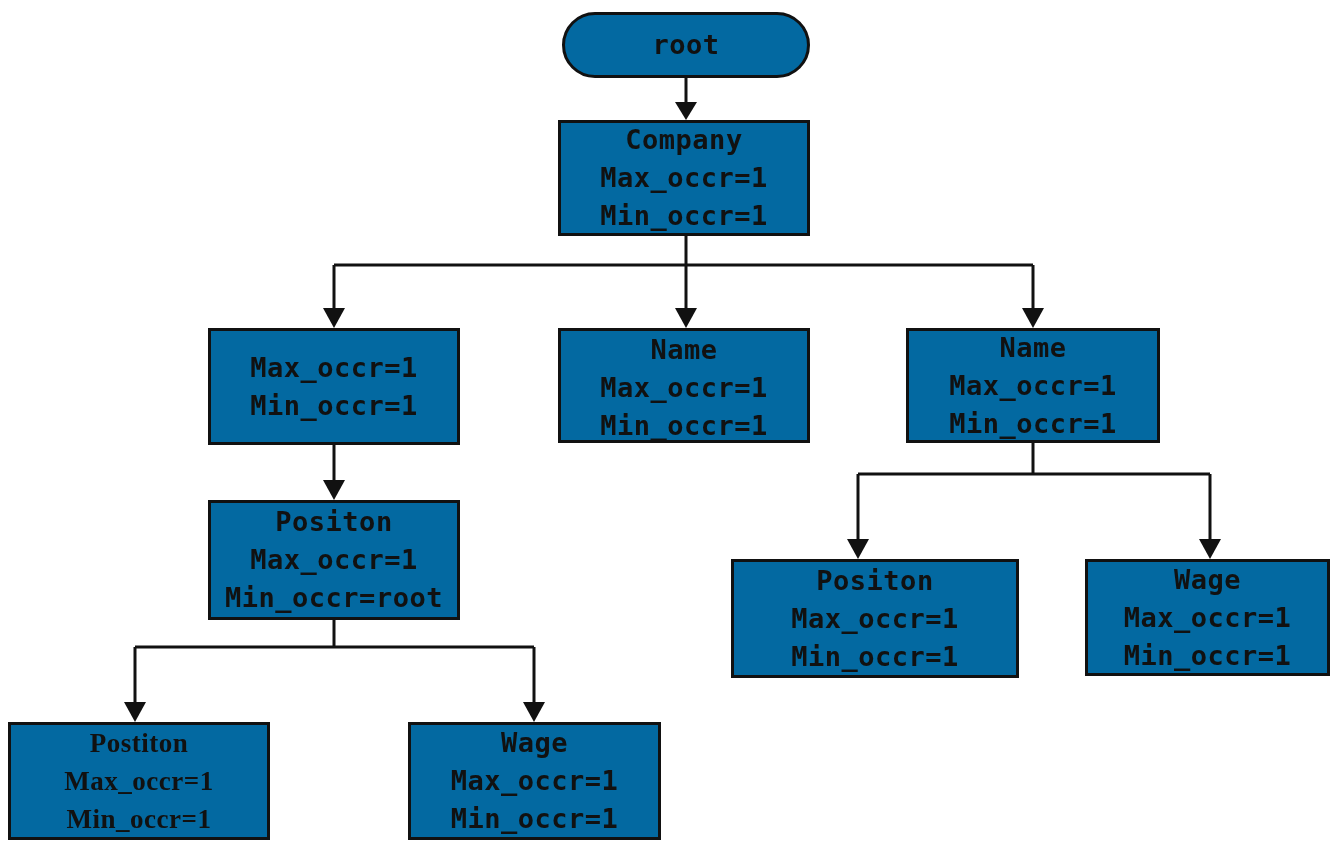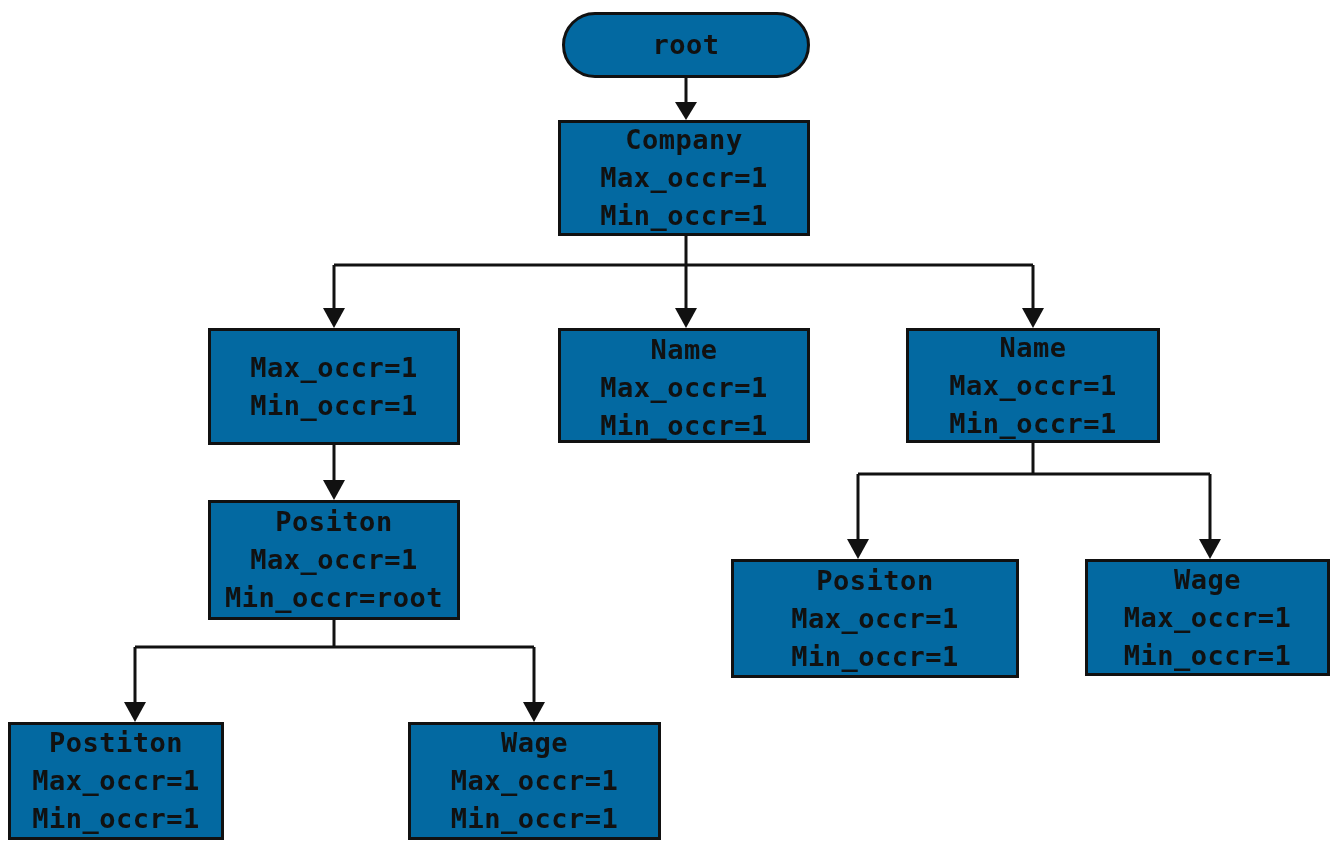--- a/index.html
+++ b/index.html
@@ -126,21 +126,21 @@
     <div class="line">Max_occr=1</div>
     <div class="line">Min_occr=1</div>
   </div>
 
   <div class="node" style="left:208px; top:500px; width:252px; height:120px;">
     <div class="line">Positon</div>
     <div class="line">Max_occr=1</div>
     <div class="line">Min_occr=root</div>
   </div>
 
-  <div class="node" style="left:8px; top:722px; width:216px; height:118px;">
+  <div class="node" style="left:8px; top:722px; width:262px; height:118px;font-family:Liberation Serif, serif;">
     <div class="line">Postiton</div>
     <div class="line">Max_occr=1</div>
     <div class="line">Min_occr=1</div>
   </div>
 
   <div class="node" style="left:408px; top:722px; width:253px; height:118px;">
     <div class="line">Wage</div>
     <div class="line">Max_occr=1</div>
     <div class="line">Min_occr=1</div>
   </div>

